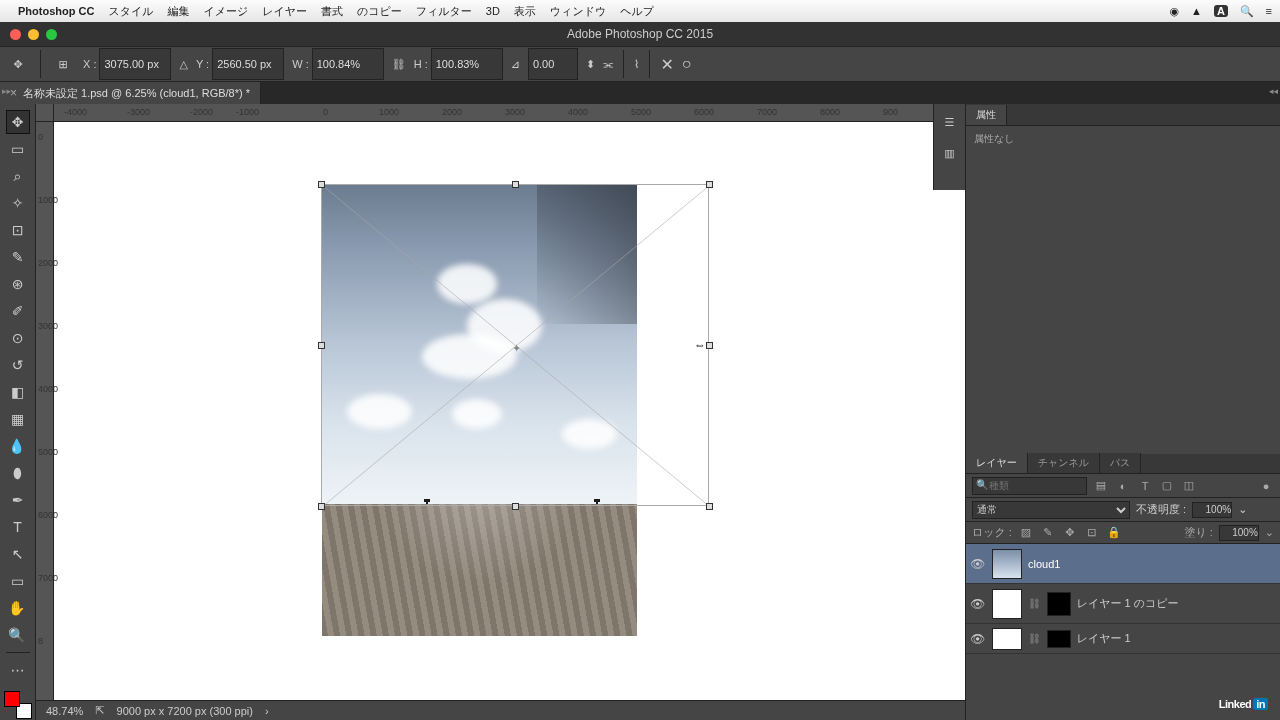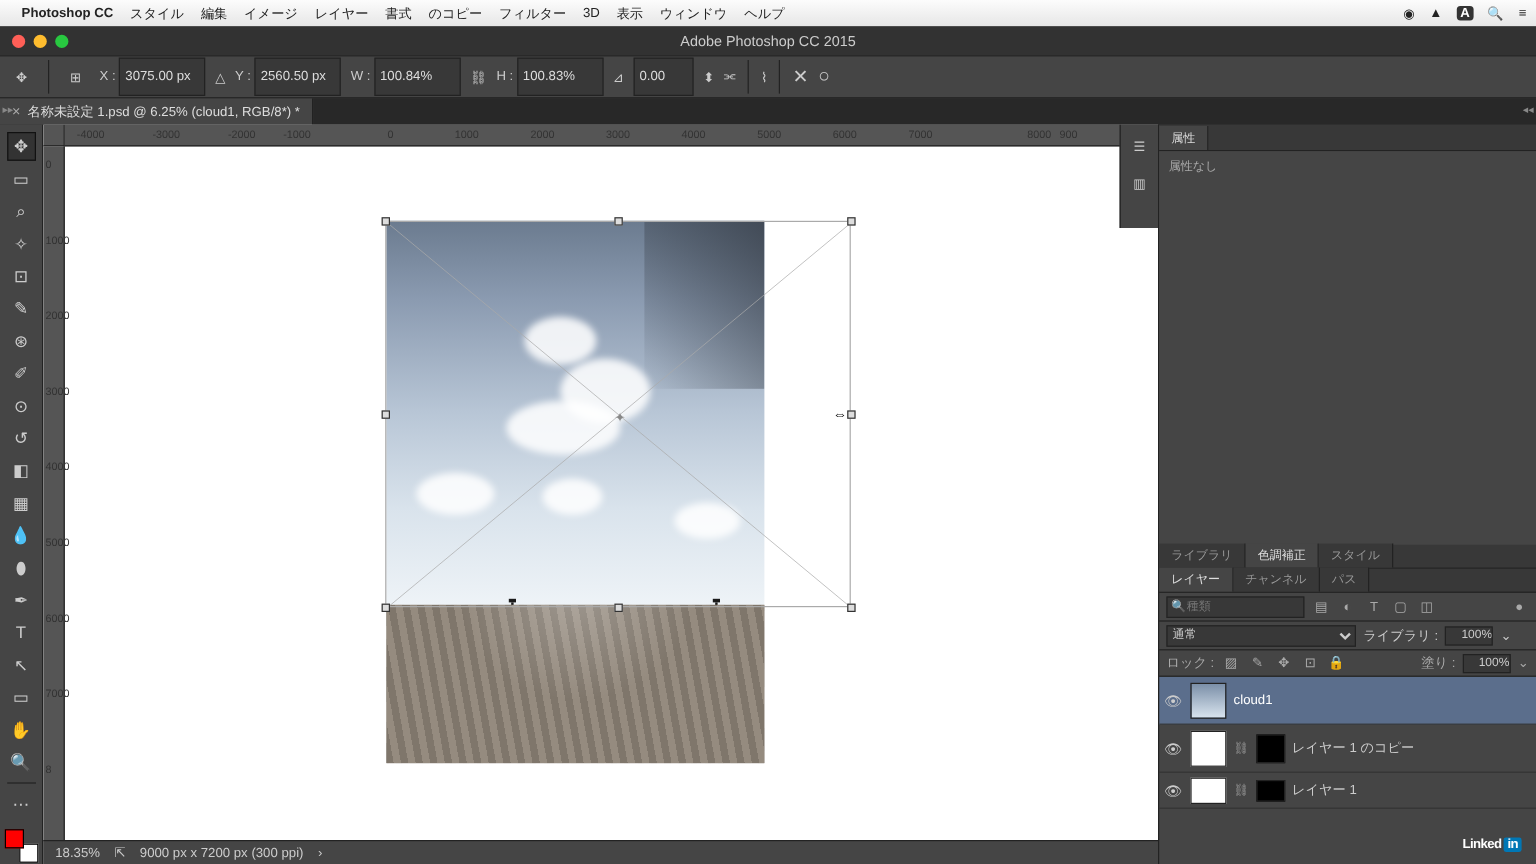--- a/index.html
+++ b/index.html
@@ -207,21 +207,21 @@
       <div style="left:136px">-2000</div>
         <div style="left:182px">-1000</div>
       <div style="left:269px">0</div>
         <div style="left:325px">1000</div>
       <div style="left:388px">2000</div>
         <div style="left:451px">3000</div>
       <div style="left:514px">4000</div>
         <div style="left:577px">5000</div>
       <div style="left:640px">6000</div>
         <div style="left:703px">7000</div>
-      <div style="left:802px">8000</div>
+      <div style="left:766px">8000</div>
         <div style="left:829px">900</div>
     </div>
     <div class="ruler-v">
       <div style="top:10px">0</div>
         <div style="top:73px">1000</div>
       <div style="top:136px">2000</div>
         <div style="top:199px">3000</div>
       <div style="top:262px">4000</div>
         <div style="top:325px">5000</div>
       <div style="top:388px">6000</div>
@@ -257,40 +257,35 @@
       <div class="handle" style="left:0;top:161px"></div>
       <div class="handle" style="left:388px;top:161px"></div>
       <div class="handle" style="left:0;top:322px"></div>
       <div class="handle" style="left:194px;top:322px"></div>
       <div class="handle" style="left:388px;top:322px"></div>
       <div style="position:absolute;left:190px;top:157px;font-size:11px;color:#888">✦</div>
     </div>
     <div class="cursor-resize">⇔</div>
 
     <div class="statusbar">
-      <span>18.35%</span>
+      <span>48.74%</span>
       <span>⇱</span>
       <span>9000 px x 7200 px (300 ppi)</span>
       <span>›</span>
     </div>
   </div>
 
   <div class="right-panels">
     <div class="attrs-panel">
       <div class="panel-tabstrip">
         <div class="panel-tab">属性</div>
       </div>
       <div class="panel-body">属性なし</div>
     </div>
     <div class="mid-tabs">
-      <div class="row-tabs">
-        <div class="panel-tab inactive">ライブラリ</div>
-        <div class="panel-tab">色調補正</div>
-        <div class="panel-tab inactive">スタイル</div>
-      </div>
       <div class="row-tabs">
         <div class="panel-tab">レイヤー</div>
         <div class="panel-tab inactive">チャンネル</div>
         <div class="panel-tab inactive">パス</div>
       </div>
     </div>
     <div class="layers-panel">
       <div class="layer-toolbar">
         <div style="position:relative">
           <span style="position:absolute;left:4px;top:2px;color:#888;font-size:10px">🔍</span>
@@ -298,21 +293,21 @@
         </div>
         <span class="ltb-icon">▤</span>
         <span class="ltb-icon">◐</span>
         <span class="ltb-icon">T</span>
         <span class="ltb-icon">▢</span>
         <span class="ltb-icon">◫</span>
         <span class="ltb-icon" style="margin-left:auto">●</span>
       </div>
       <div class="blend-row">
         <select><option>通常</option></select>
-        <span>ライブラリ :</span>
+        <span>不透明度 :</span>
         <input value="100%" style="">
         <span>⌄</span>
       </div>
       <div class="lock-row">
         <span>ロック :</span>
         <span class="ltb-icon">▨</span>
         <span class="ltb-icon">✎</span>
         <span class="ltb-icon">✥</span>
         <span class="ltb-icon">⊡</span>
         <span class="ltb-icon">🔒</span>

